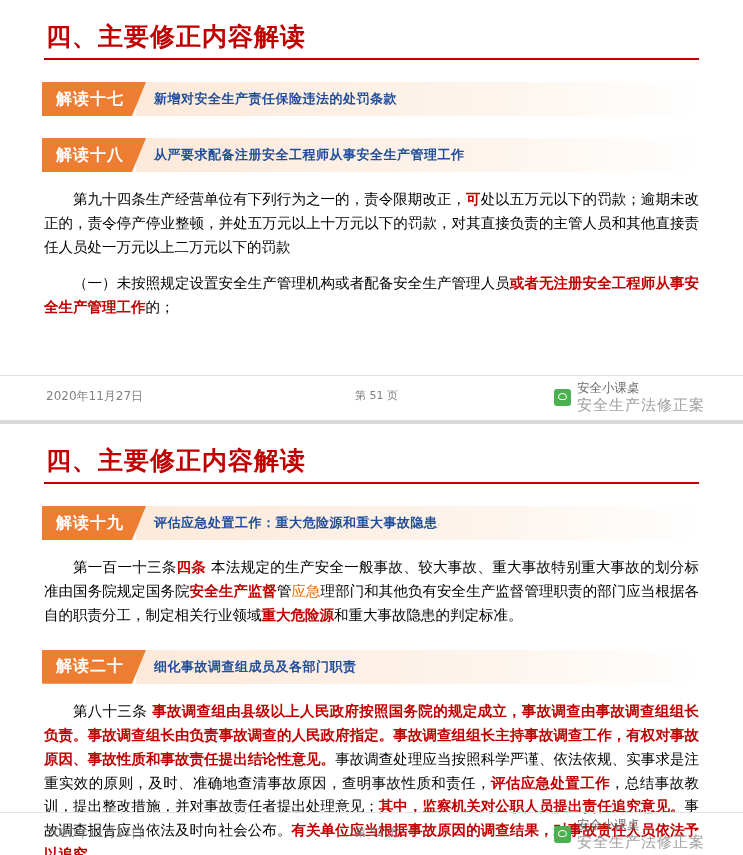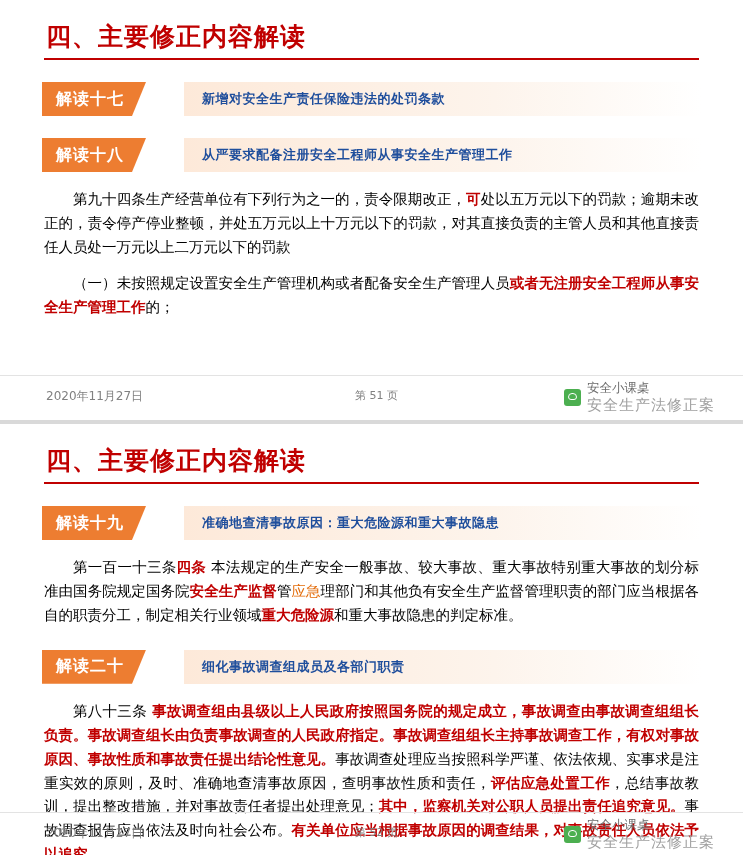--- a/index.html
+++ b/index.html
@@ -42,21 +42,20 @@
     background: #c00000;
   }
 
   
   .banner {
     display: flex;
     align-items: stretch;
     margin: 22px 42px 16px 42px;
     height: 34px;
     position: relative;
-    gap: 48px;
   }
   .banner-tag {
     background: #ed7d31;
     color: #ffffff;
     font-size: 16px;
     font-weight: bold;
     display: flex;
     align-items: center;
     padding: 0 12px 0 14px;
     letter-spacing: 1px;
@@ -119,21 +118,21 @@
   }
   .footer-page {
     position: absolute;
     left: 355px;
     top: 12px;
     font-size: 11px;
     color: #808080;
   }
   .watermark {
     position: absolute;
-    right: 28px;
+    right: 38px;
     top: 4px;
     display: flex;
     align-items: center;
     gap: 6px;
   }
   .wm-logo {
     width: 17px; height: 17px;
     border-radius: 3px;
     background: #4caf50;
     position: relative;
@@ -195,21 +194,21 @@
 
   <div class="gap"></div>
 
   <div class="slide slide-2">
     <div class="section-title">四、主要修正内容解读</div>
     <div class="title-underline"></div>
 
     <div class="banner">
       <div class="banner-tag">解读十九</div>
       <div class="banner-body">
-        <span class="banner-text">准确地查清事故原因：重大危险源和重大事故隐患</span>
+        <span class="banner-text">评估应急处置工作：重大危险源和重大事故隐患</span>
       </div>
     </div>
 
     <div class="para indent"><span class="black">第一百一十三条</span><span class="red-b">四条</span><span class="black">  本法规定的生产安全一般事故、较大事故、重大事故特别重大事故的划分标准由国务院规定国务院</span><span class="red-b">安全生产监督</span><span class="black">管</span><span class="orange bold">应急</span><span class="black">理部门和其他负有安全生产监督管理职责的部门应当根据各自的职责分工，制定相关行业领域</span><span class="red-b">重大危险源</span><span class="black">和重大事故隐患的判定标准。</span></div>
 
     <div class="banner">
       <div class="banner-tag">解读二十</div>
       <div class="banner-body">
         <span class="banner-text">细化事故调查组成员及各部门职责</span>
       </div>

